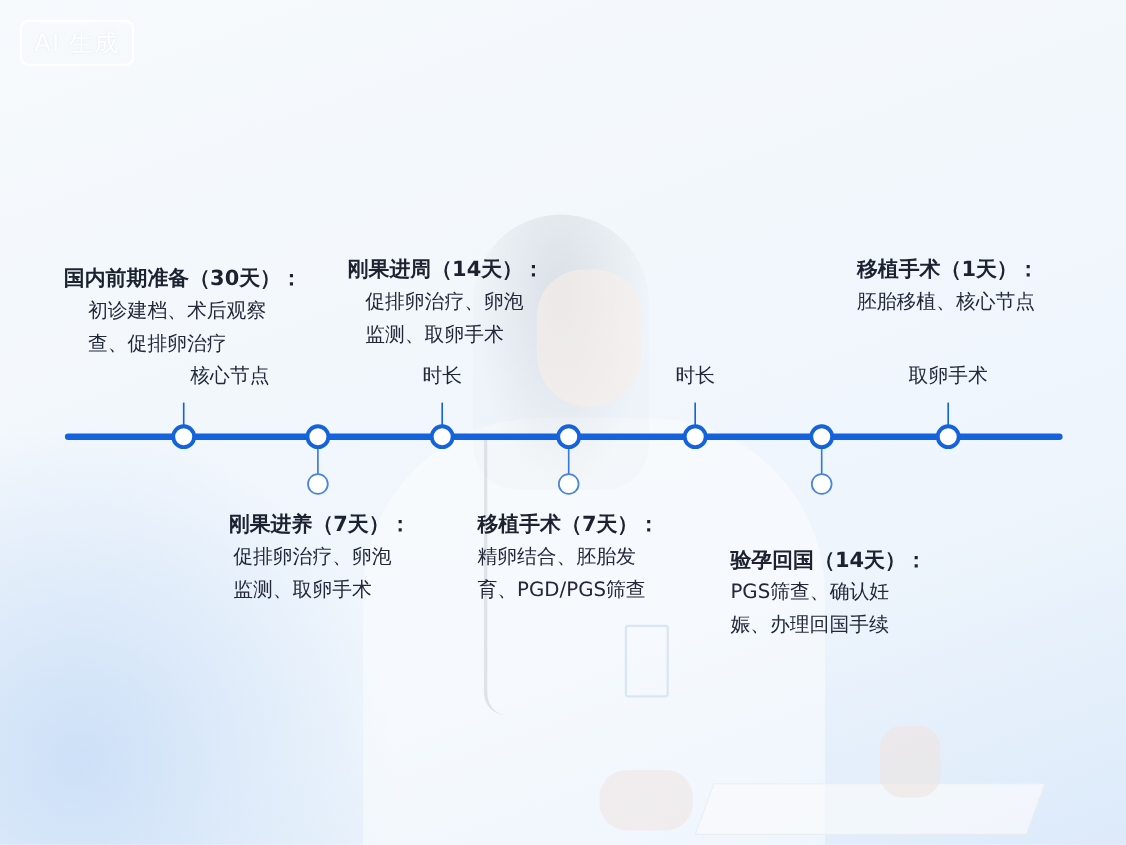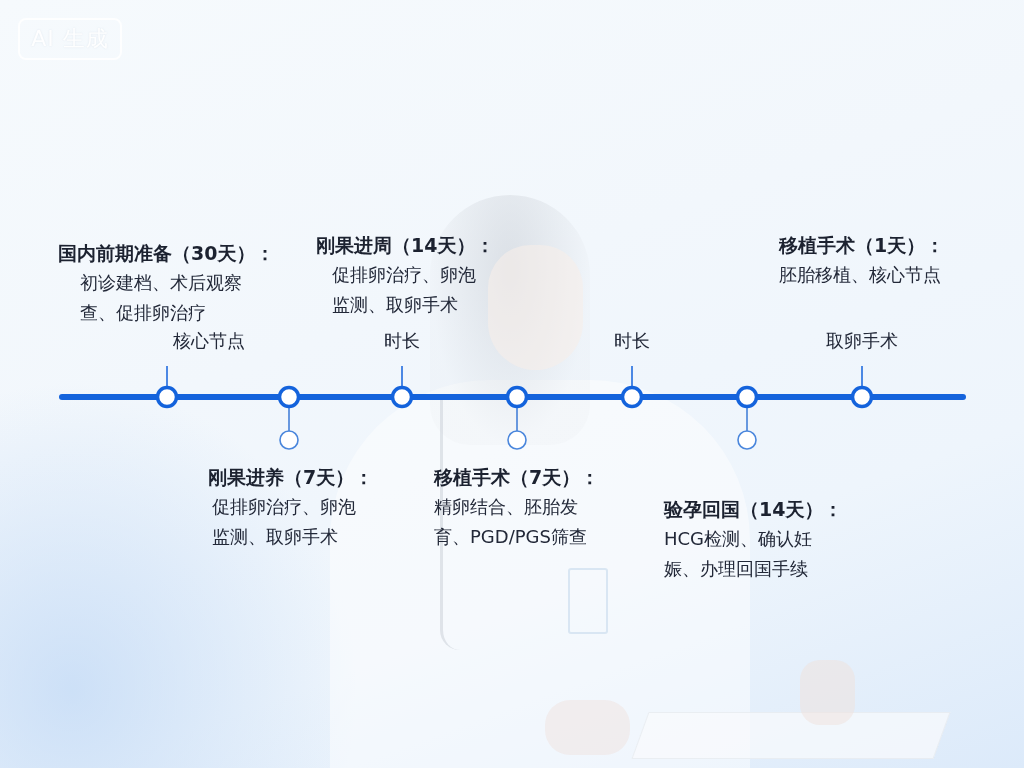--- a/index.html
+++ b/index.html
@@ -151,15 +151,15 @@
 </div>
 
 <div class="card" style="left:434px; top:462px;">
   <div class="title">移植手术（7天）：</div>
   <div class="desc">精卵结合、胚胎发</div>
   <div class="desc">育、PGD/PGS筛查</div>
 </div>
 
 <div class="card" style="left:664px; top:462px;margin-top:32px;">
   <div class="title">验孕回国（14天）：</div>
-  <div class="desc">HCG检测、确认妊</div>
+  <div class="desc">PGS筛查、确认妊</div>
   <div class="desc">娠、办理回国手续</div>
 </div>
 
 </body></html>

